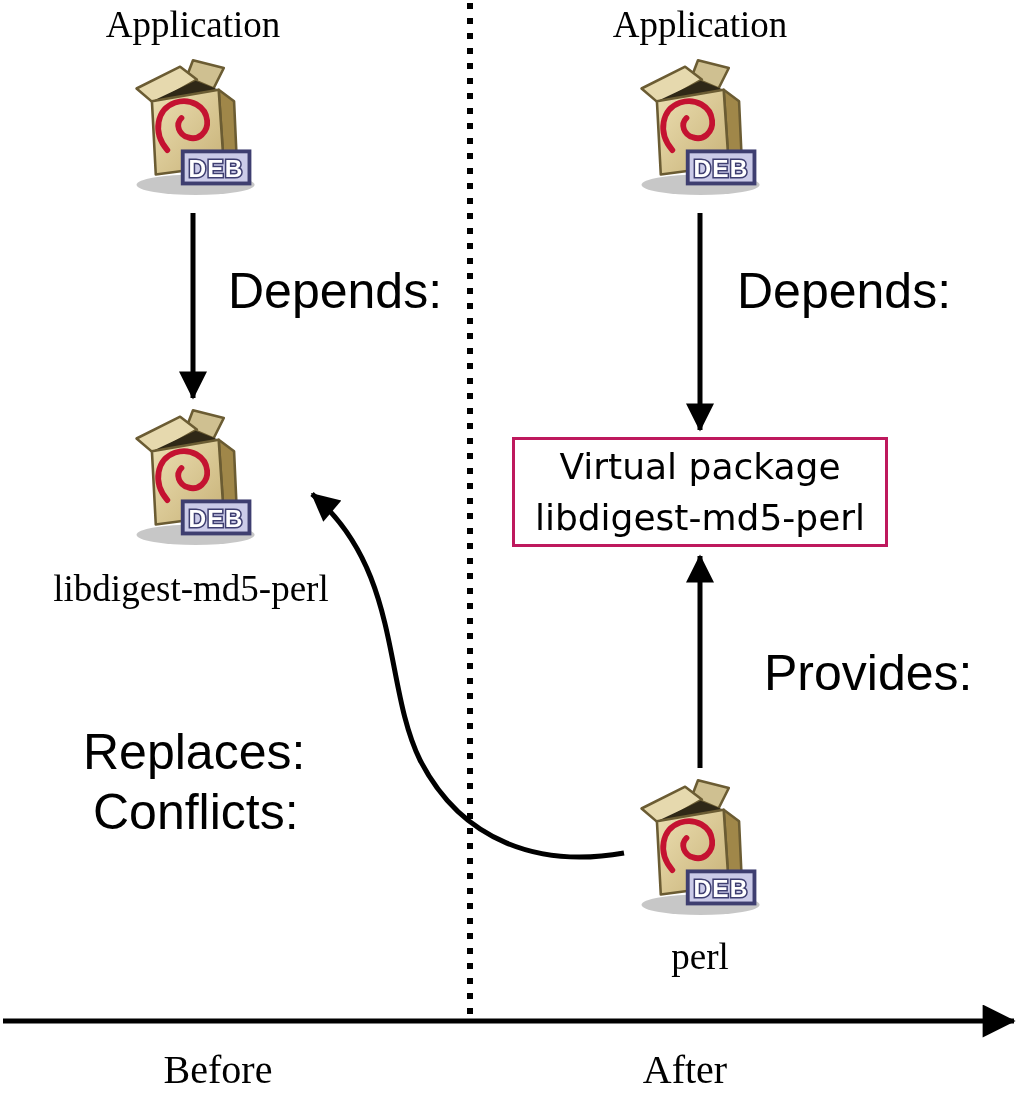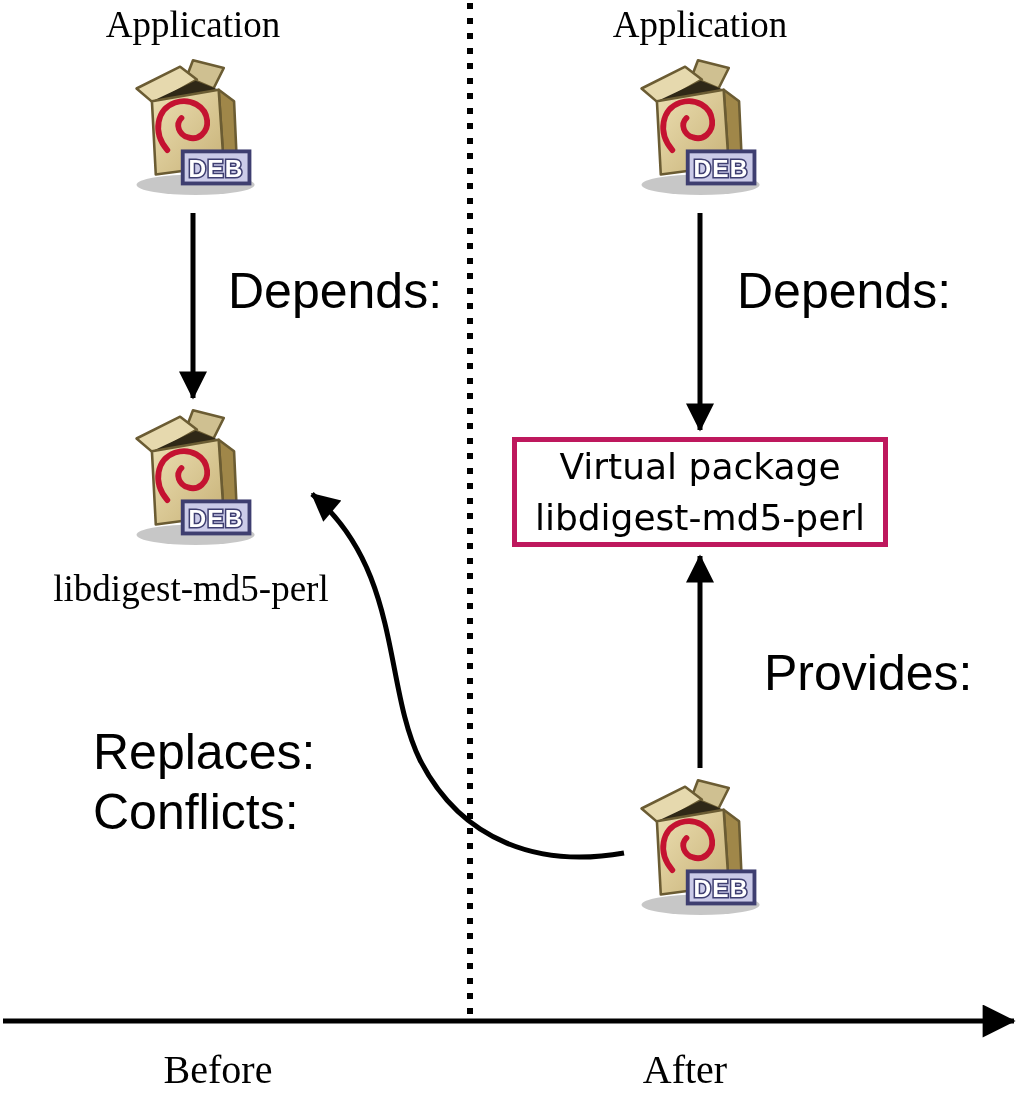--- a/index.html
+++ b/index.html
@@ -22,21 +22,21 @@
   }
   .f37 { font-size: 37px; }
   .f40 { font-size: 40px; }
   .center { text-align: center; }
   .pkg { position: absolute; width: 154px; height: 154px; }
   .vbox {
     position: absolute;
     left: 512px; top: 437px;
     width: 376px; height: 110px;
     box-sizing: border-box;
-    border: 5px solid #be185d;
+    border: 3px solid #be185d;
     background: #fff;
     display: flex;
     flex-direction: column;
     justify-content: center;
     align-items: center;
     font-size: 36px;
     line-height: 1.42;
   }
 </style>
 </head>
@@ -102,33 +102,34 @@
   <svg class="pkg" style="left:621px; top:770px" viewBox="0 0 120 120">
       <use href="#deb-pkg"></use>
     </svg>
 
   <div class="label sans f37 center" style="left:88px; top:6px; width:210px">Application</div>
 
   <div class="label mono" style="left:228px; top:266px">Depends:</div>
 
   <div class="label sans f37 center" style="left:10px; top:570px; width:362px">libdigest-md5-perl</div>
 
-  <div class="label mono" style="left:93px; top:727px">Replaces:</div>
+  <div class="label mono" style="left:83px; top:727px">Replaces:</div>
 
   <div class="label mono" style="left:93px; top:787px">Conflicts:</div>
 
   <div class="label sans f40 center" style="left:118px; top:1050px; width:200px">Before</div>
 
   <div class="label sans f37 center" style="left:595px; top:6px; width:210px">Application</div>
 
   <div class="label mono" style="left:737px; top:266px">Depends:</div>
 
   <div class="vbox">
     <span>Virtual package</span>
     <span>libdigest-md5-perl</span>
   </div>
 
   <div class="label mono" style="left:764px; top:648px">Provides:</div>
 
+  <div class="label sans f37 center" style="left:600px; top:938px; width:200px">perl</div>
 
   <div class="label sans f40 center" style="left:585px; top:1050px; width:200px">After</div>
 
 </div>
 
 </body></html>

